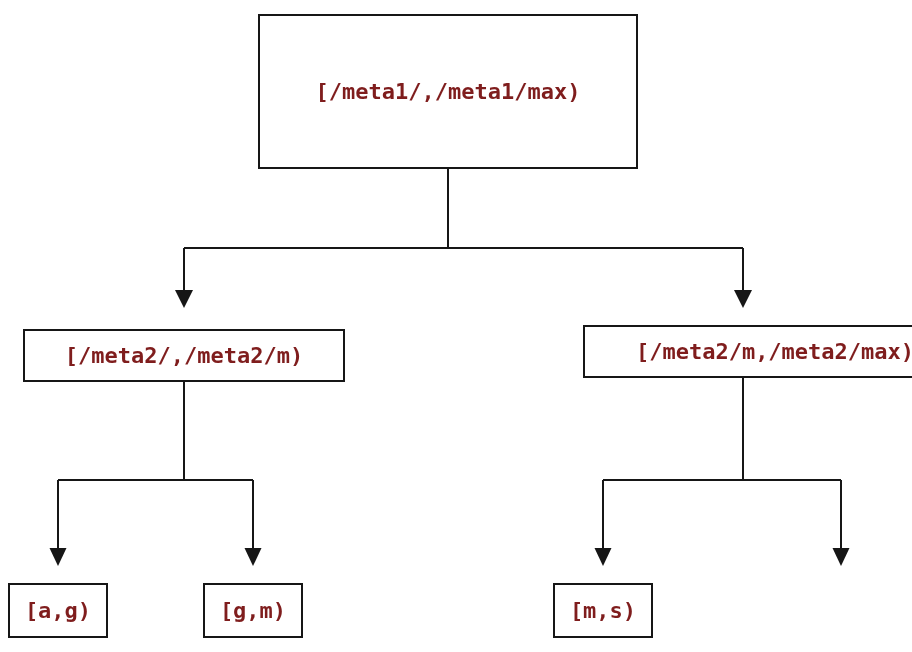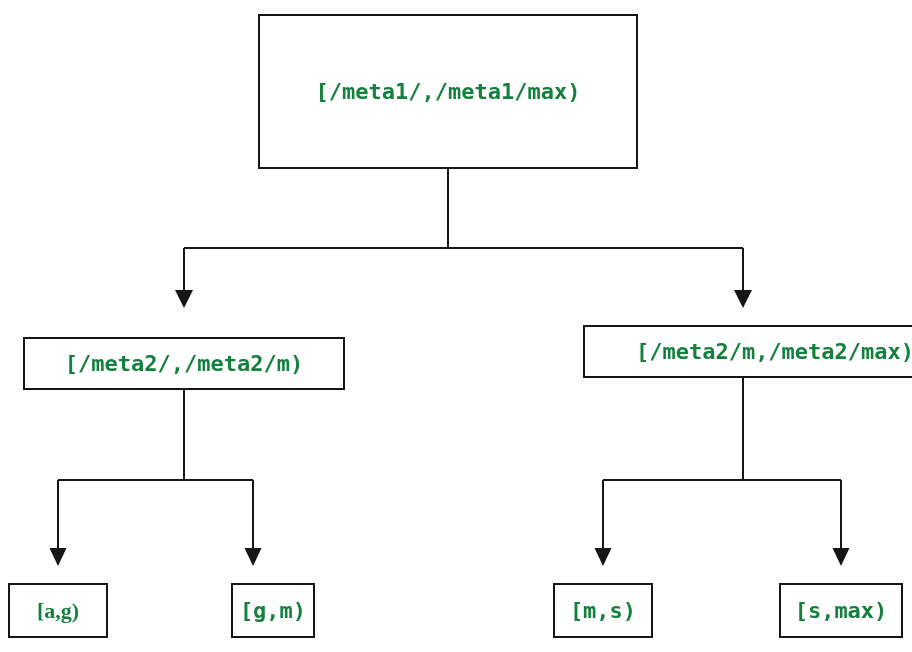--- a/index.html
+++ b/index.html
@@ -20,34 +20,34 @@
     left: 0;
     top: 0;
     width: 912px;
     height: 652px;
   }
   .node {
     position: absolute;
     box-sizing: border-box;
     background: #ffffff;
     border: 2px solid #161616;
-    color: #15803d;
+    color: #7f1d1d;
     display: flex;
     align-items: center;
     justify-content: center;
     font-family: "DejaVu Sans Mono", monospace;
     font-weight: bold;
     font-size: 22px;
     white-space: nowrap;
   }
   .n-root  { left: 258px; top: 14px;  width: 380px; height: 155px; }
-  .n-left  { left: 23px;  top: 337px; width: 322px; height: 53px; }
+  .n-left  { left: 23px;  top: 329px; width: 322px; height: 53px; }
   .n-right { left: 583px; top: 325px; width: 384px; height: 53px; }
-  .n-ag    { left: 8px;   top: 583px; width: 100px; height: 55px; font-family: Liberation Serif, serif; }
-  .n-gm    { left: 203px; top: 583px; width: 84px; height: 55px; margin-left: 28px; }
+  .n-ag    { left: 8px;   top: 583px; width: 100px; height: 55px; }
+  .n-gm    { left: 203px; top: 583px; width: 100px; height: 55px; }
   .n-ms    { left: 553px; top: 583px; width: 100px; height: 55px; text-align: right; }
   .n-smax  { left: 779px; top: 583px; width: 124px; height: 55px; }
 </style>
 </head>
 <body>
 
 <div class="canvas">
 
   <svg class="edges" viewBox="0 0 912 652" xmlns="http://www.w3.org/2000/svg">
 
@@ -69,15 +69,14 @@
   <div class="node n-left">[/meta2/,/meta2/m)</div>
 
   <div class="node n-right">[/meta2/m,/meta2/max)</div>
 
   <div class="node n-ag">[a,g)</div>
 
   <div class="node n-gm">[g,m)</div>
 
   <div class="node n-ms">[m,s)</div>
 
-  <div class="node n-smax">[s,max)</div>
 
 </div>
 
 </body></html>

